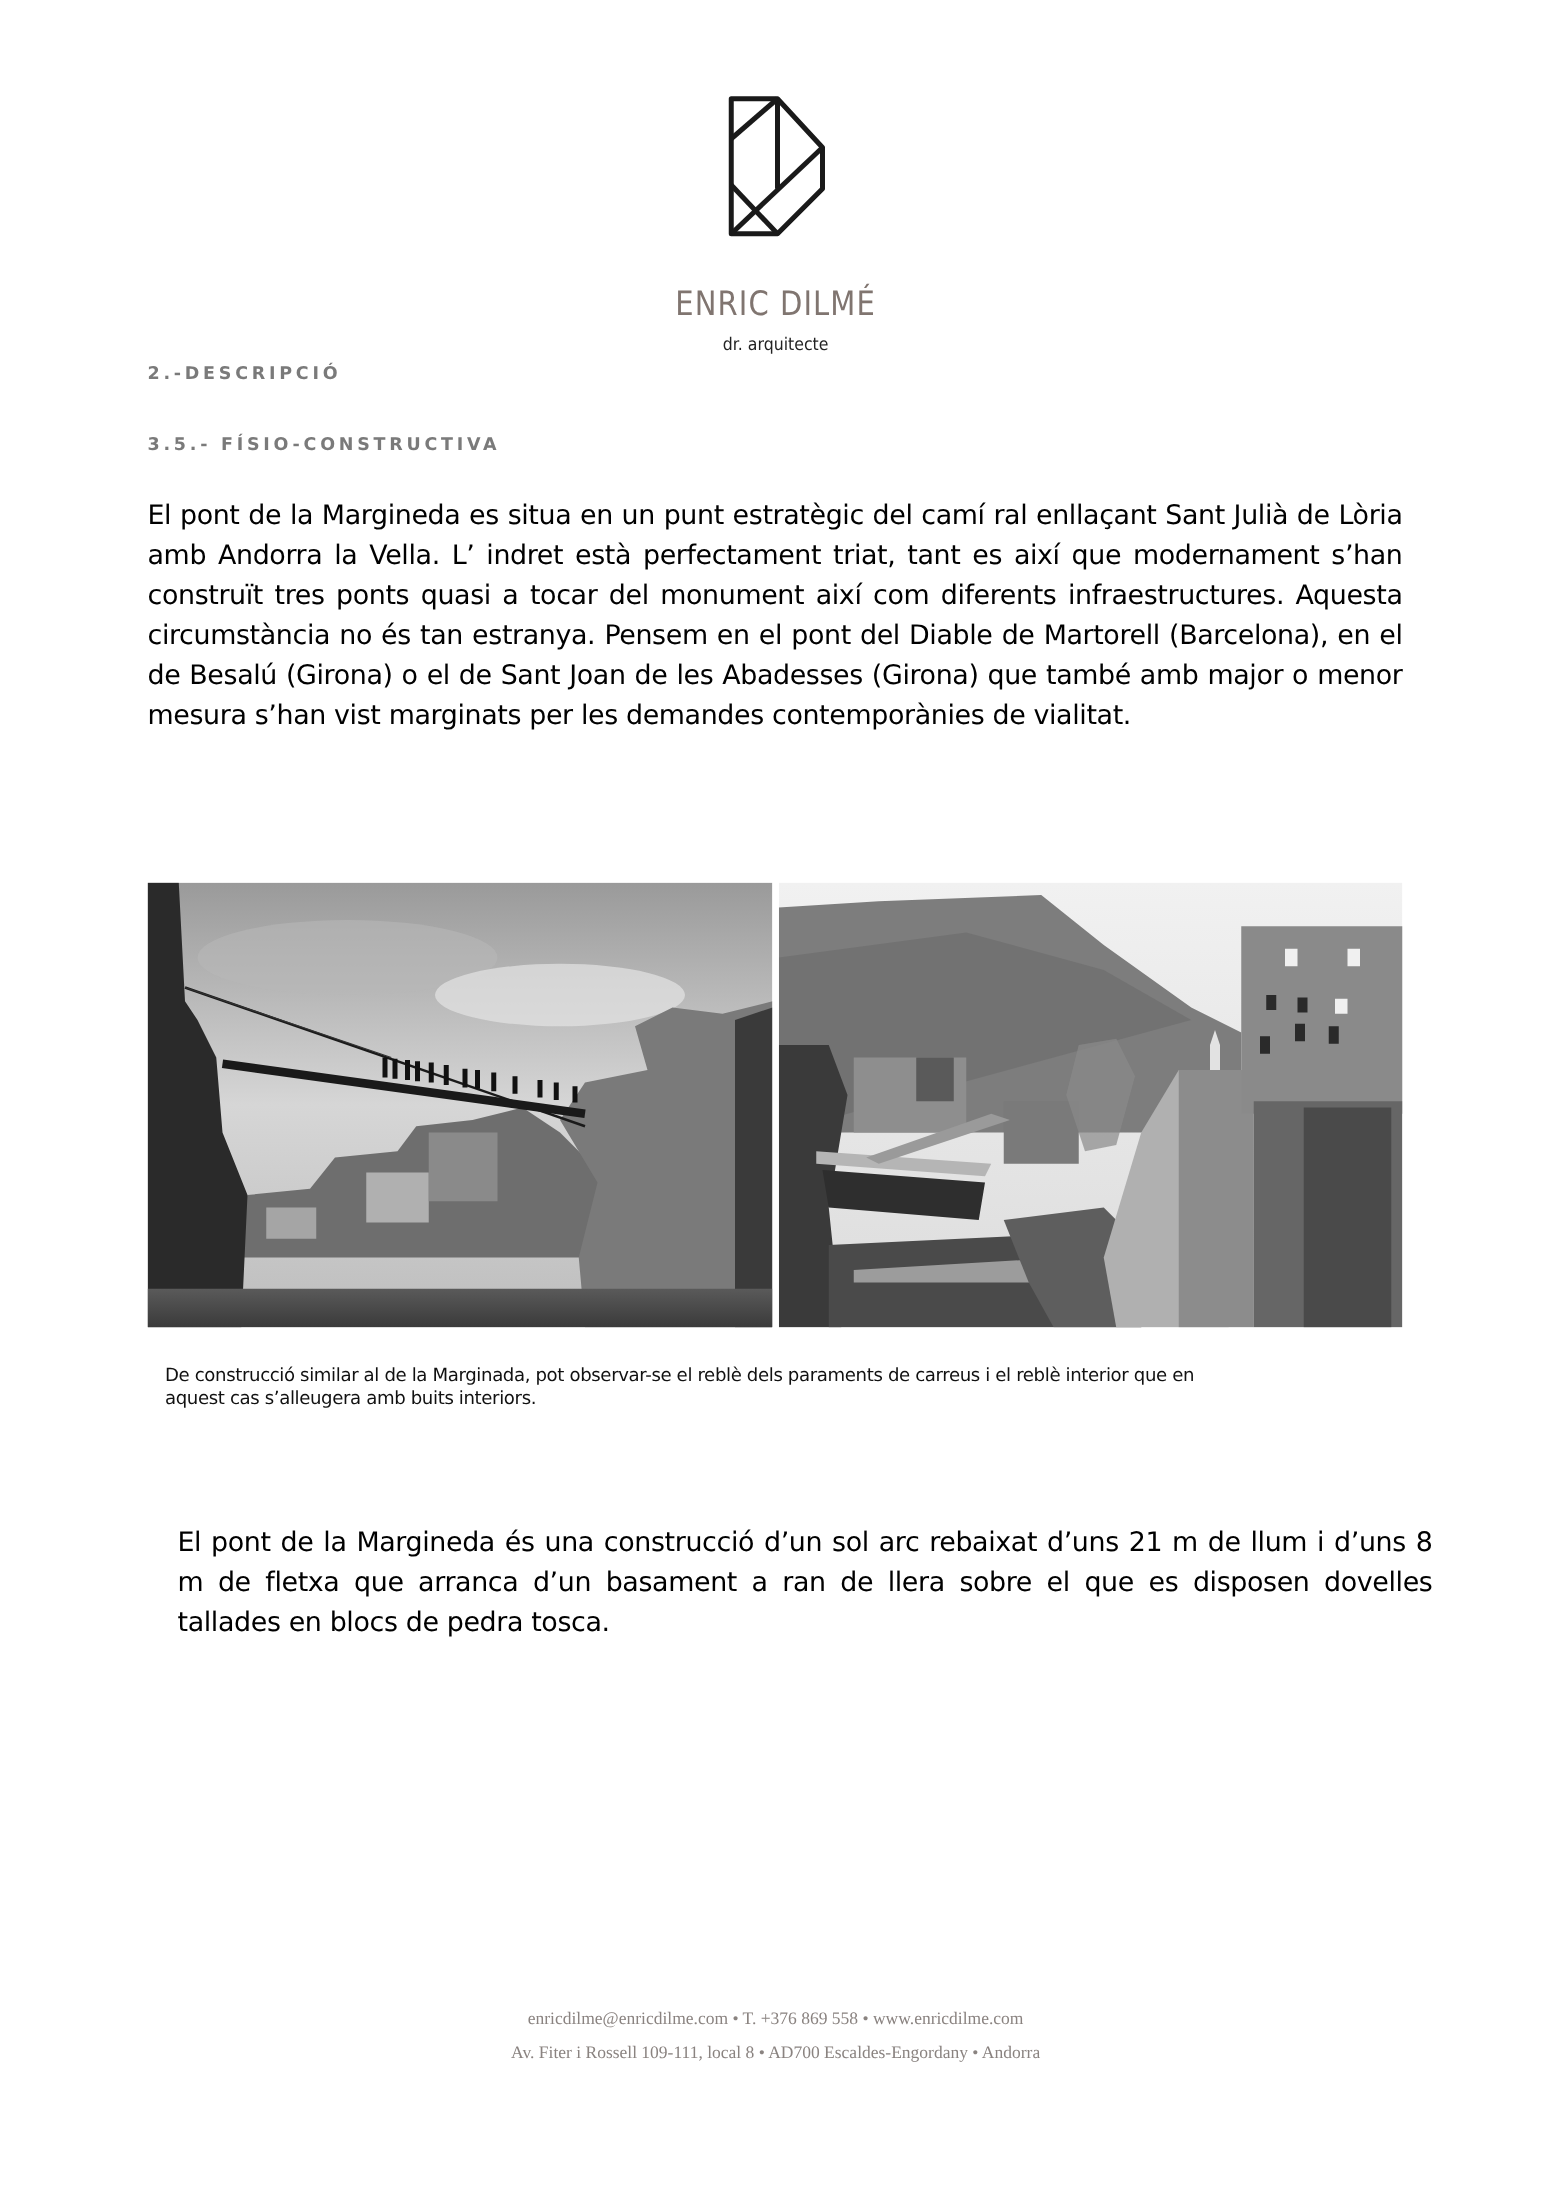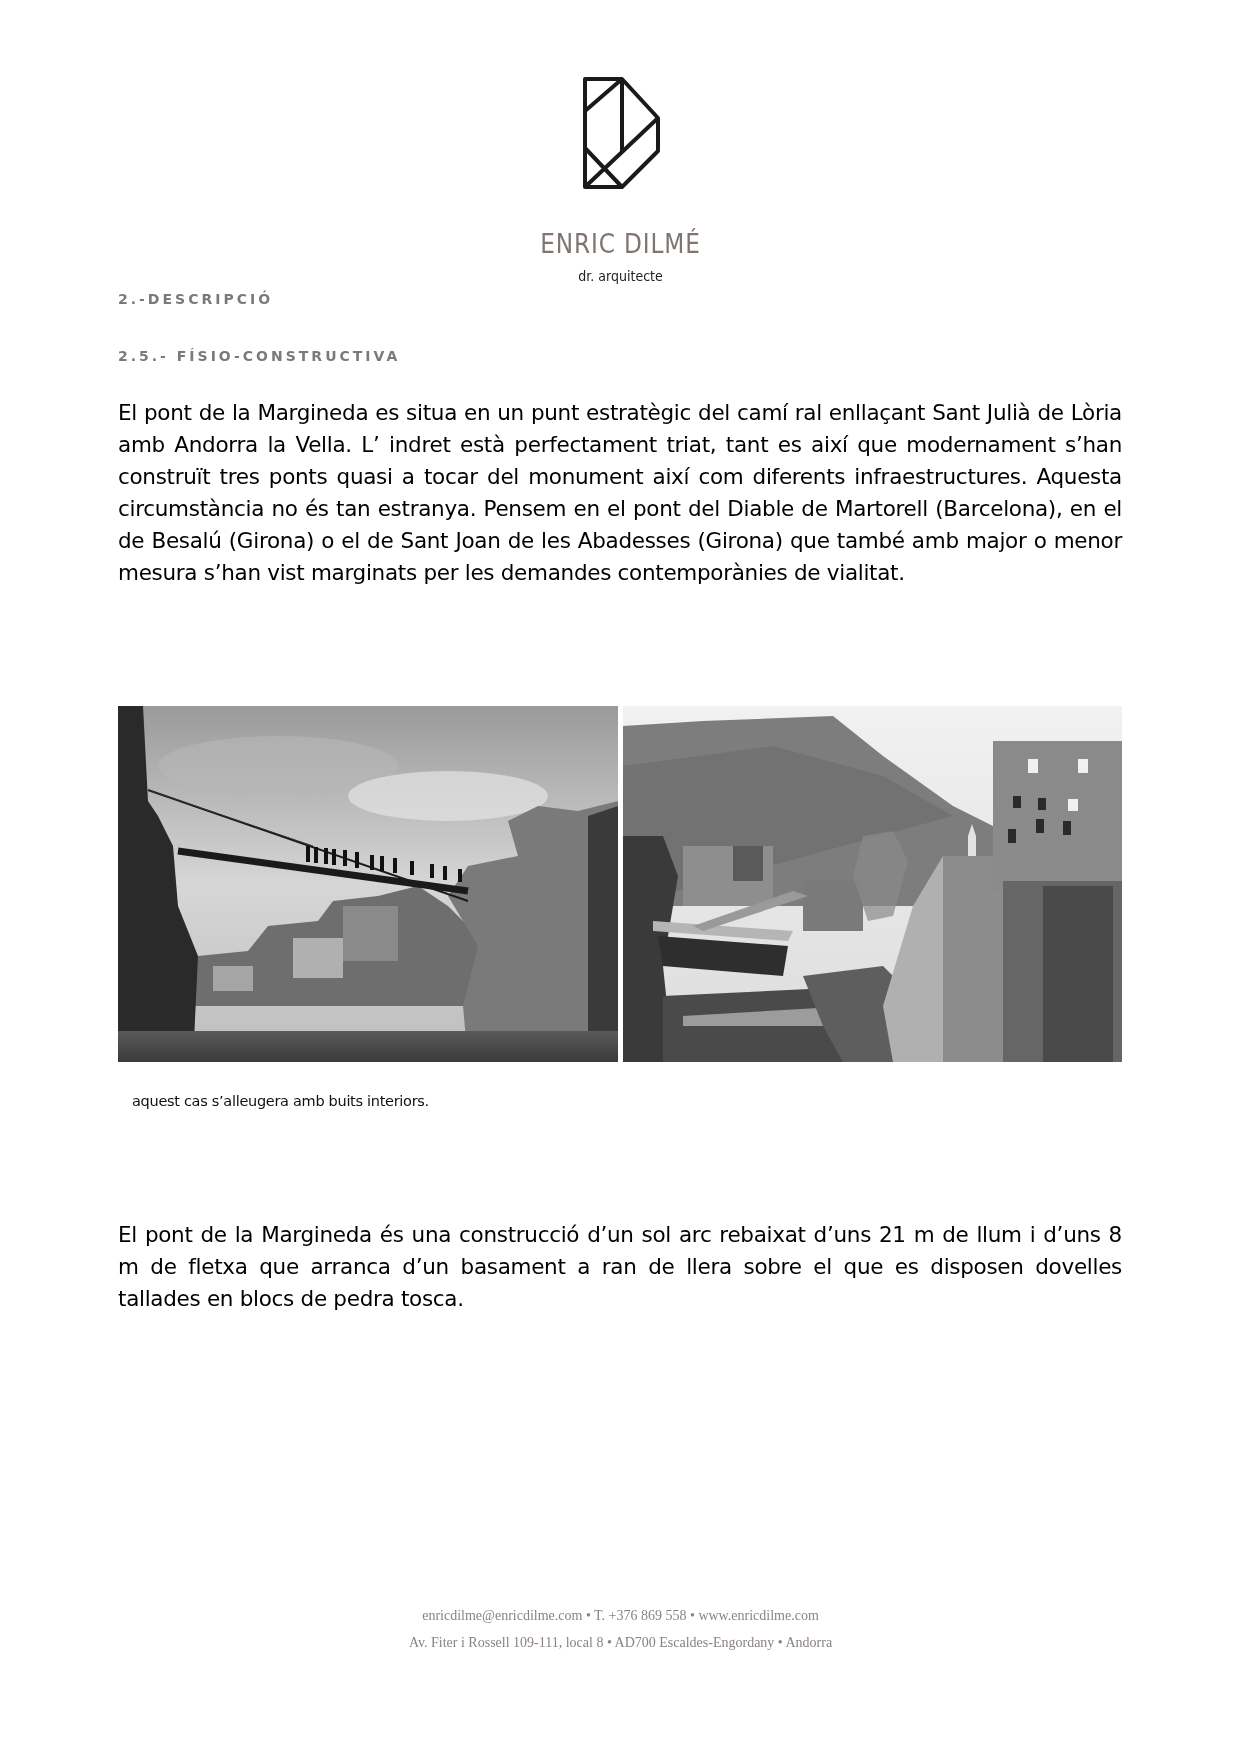--- a/index.html
+++ b/index.html
@@ -16,21 +16,21 @@
 
   .h1, .h2 { position: absolute; left: 118px; font-family: "DejaVu Sans", sans-serif;
              font-weight: bold; color: #7a7a7a; letter-spacing: 3px; font-size: 14px; }
   .h1 { top: 291px; }
   .h2 { top: 348px; }
 
   .para { position: absolute; left: 118px; width: 1004px; font-family: "DejaVu Sans", sans-serif;
           font-size: 21.5px; line-height: 32px; text-align: justify; color: #000000;
           letter-spacing: -0.3px; }
   .p1 { top: 397px; }
-  .p2 { top: 1219px; }
+  .p2 { top: 1219px; margin-left: 24px; }
 
   .figure { position: absolute; left: 118px; top: 706px; width: 1004px; height: 356px; }
   .photo { position: absolute; top: 0; height: 356px; overflow: hidden; }
   .photo-left  { left: 0; width: 500px; }
   .photo-right { left: 505px; width: 499px; }
   .photo svg { width: 100%; height: 100%; display: block; }
 
   .caption { position: absolute; left: 132px; top: 1092px; width: 990px;
              font-family: "DejaVu Sans", sans-serif; font-size: 14.5px; line-height: 18px;
              color: #111; letter-spacing: -0.3px; }
@@ -53,21 +53,21 @@
 
     <path d="M3 35 L40 3"></path>
     <path d="M76 42 L3 111"></path>
     <path d="M3 72 L40 111"></path>
   </svg>
 </div>
 <div class="brand-name">ENRIC DILMÉ</div>
 <div class="brand-sub">dr. arquitecte</div>
 
 <div class="h1">2.-DESCRIPCIÓ</div>
-<div class="h2">2.5.- FÍSIO-CONSTRUCTIVA</div>
+<div class="h2">3.5.- FÍSIO-CONSTRUCTIVA</div>
 
 <div class="para p1">El pont de la Margineda es situa en un punt estratègic del camí ral enllaçant Sant Julià de Lòria amb Andorra la Vella. L’ indret està perfectament triat, tant es així que modernament s’han construït  tres ponts quasi a tocar del monument així com diferents infraestructures. Aquesta circumstància no és tan estranya. Pensem en el pont del Diable de Martorell (Barcelona), en el de Besalú (Girona) o el de Sant Joan de les Abadesses (Girona) que també amb major o menor mesura s’han vist marginats per les demandes contemporànies de vialitat.</div>
 
 <div class="figure">
   <div class="photo photo-left">
     <svg viewBox="0 0 500 356" preserveAspectRatio="none">
       <defs>
         <linearGradient id="skyL" x1="0" y1="0" x2="0" y2="1">
           <stop offset="0" stop-color="#9a9a9a"></stop>
           <stop offset="0.5" stop-color="#d6d6d6"></stop>
@@ -164,19 +164,20 @@
           <rect x="440" y="115" width="8" height="14"></rect>
         <rect x="385" y="123" width="8" height="14"></rect>
       </g>
 
       <path d="M345 130 L349 118 L353 130 L353 150 L345 150 Z" fill="#e2e2e2"></path>
     </svg>
   </div>
 </div>
 
 <div class="caption">
+  <div>De construcció  similar al de la Marginada, pot observar-se el reblè dels paraments de carreus i el reblè interior que en</div>
   <div>aquest cas s’alleugera amb buits interiors.</div>
 </div>
 
 <div class="para p2">El pont de la Margineda és una construcció d’un sol arc rebaixat d’uns 21 m de llum i d’uns 8 m de fletxa que arranca d’un basament a ran de llera sobre el que es disposen dovelles tallades en blocs de pedra tosca.</div>
 
 <div class="footer footer-1">enricdilme@enricdilme.com • T. +376 869 558 • www.enricdilme.com</div>
 <div class="footer footer-2">Av. Fiter i Rossell 109-111, local 8 • AD700 Escaldes-Engordany • Andorra</div>
 
 </body></html>

